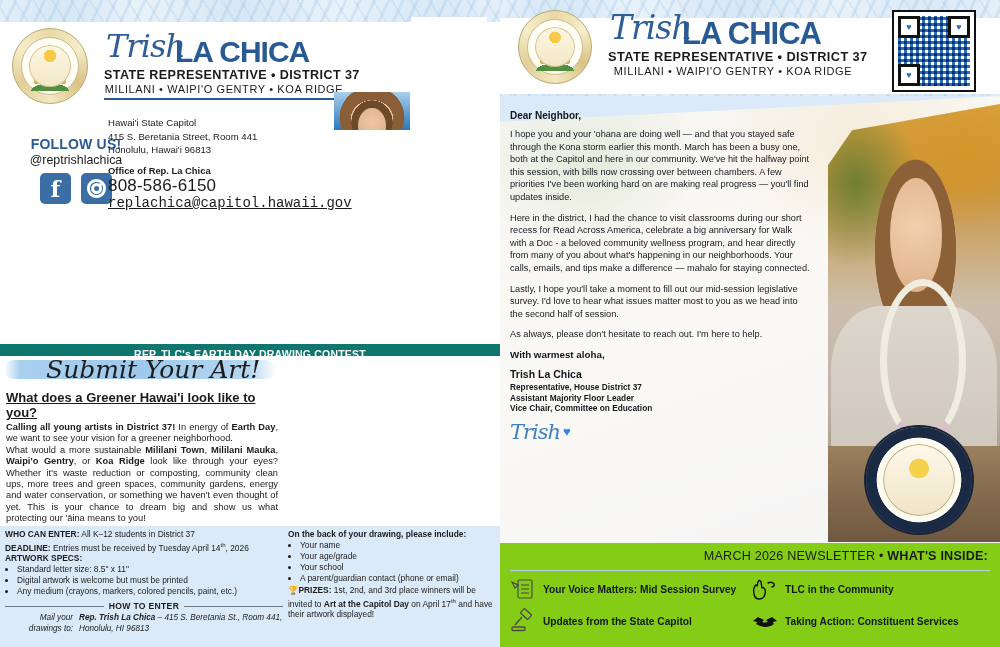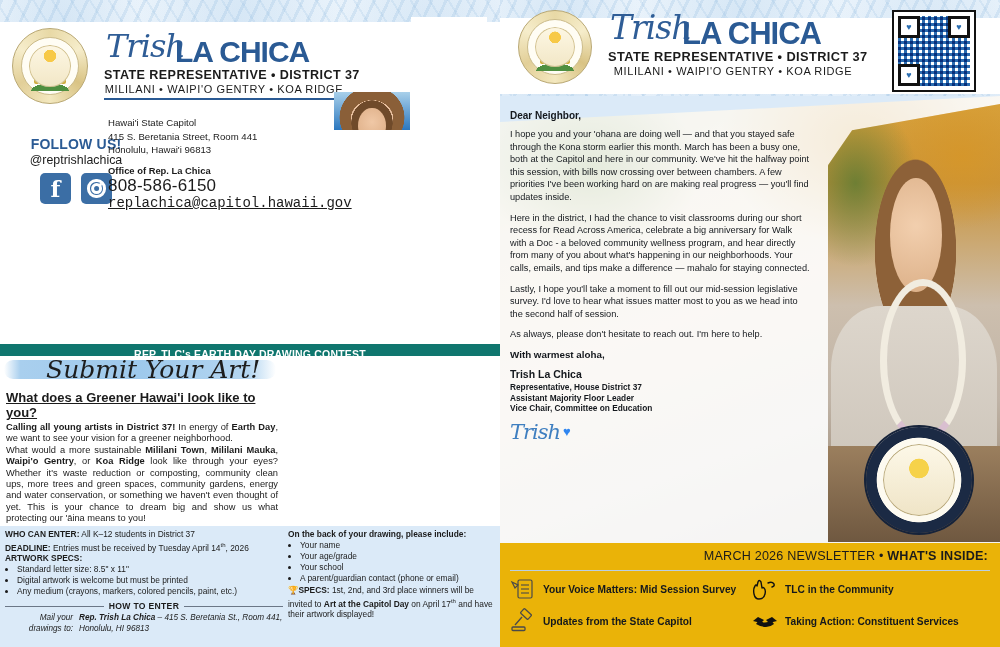--- a/index.html
+++ b/index.html
@@ -161,21 +161,21 @@
     border:7px solid #f1ece0;border-bottom-color:#d9bfd0;}
   .rp-podium{position:absolute;left:0;bottom:0;width:100%;height:22%;background:linear-gradient(#9b7f5e,#6f5840);}
   .rp-seal{position:absolute;left:22%;bottom:2%;width:62%;height:0;padding-bottom:62%;border-radius:50%;
     background:radial-gradient(circle at 50% 50%, #fdfaf0 0 56%, #1b2a44 57% 100%);
     box-shadow:0 0 0 2px #16233a;}
   .rp-seal-inner{position:absolute;inset:16%;border-radius:50%;
     background:radial-gradient(circle at 50% 34%, #f6d24a 0 16%, rgba(0,0,0,0) 17%),linear-gradient(#fdf8e8,#efe4c6);
     box-shadow:inset 0 0 0 1px #b7a77a;}
 
   
-  #whats-inside{position:absolute;left:0;bottom:0;width:500px;height:104px;background:#eab308;text-align:center;}
+  #whats-inside{position:absolute;left:0;bottom:0;width:500px;height:104px;background:#84cc16;text-align:center;}
   .wi-title{position:absolute;right:12px;top:6px;font-size:12.6px;color:#1b1b1b;letter-spacing:.2px;}
   .wi-title b{font-weight:bold;}
   .wi-rule{position:absolute;left:10px;right:10px;top:27px;height:1px;background:#b9cfe4;}
   .wi-grid{position:absolute;left:10px;right:10px;top:33px;display:grid;grid-template-columns:1fr 1fr;gap:6px 4px;}
   .wi-item{display:flex;align-items:center;gap:7px;}
   .wi-item .lbl{font-size:10.2px;font-weight:bold;color:#14181d;}
   .wi-icon{width:26px;height:26px;position:relative;flex:0 0 26px;}
   .wi-icon svg{width:26px;height:26px;display:block;}
 </style>
 </head>
@@ -282,21 +282,21 @@
 
         <div class="info-right">
           <div class="itext"><b>On the back of your drawing, please include:</b></div>
           <ul class="ibul">
             <li>Your name</li>
             <li>Your age/grade</li>
             <li>Your school</li>
             <li>A parent/guardian contact (phone or email)</li>
           </ul>
           <div class="itext" style="margin-top:1px;">
-            <span>🏆</span><b>SPECS:</b><span> 1st, 2nd, and 3rd place winners will be invited to </span><b>Art at the Capitol Day</b><span> on April 17</span><sup style="font-size:6px;">th</sup><span> and have their artwork displayed!</span>
+            <span>🏆</span><b>PRIZES:</b><span> 1st, 2nd, and 3rd place winners will be invited to </span><b>Art at the Capitol Day</b><span> on April 17</span><sup style="font-size:6px;">th</sup><span> and have their artwork displayed!</span>
           </div>
         </div>
       </div>
     </div>
   </div>
 
   <div id="right-panel">
 
     <div id="right-header">
       <div class="leafbg"></div>

